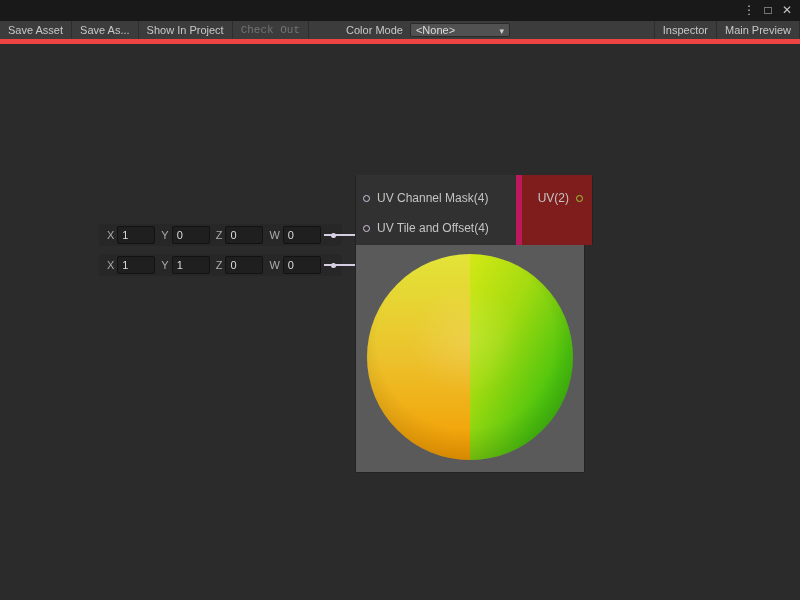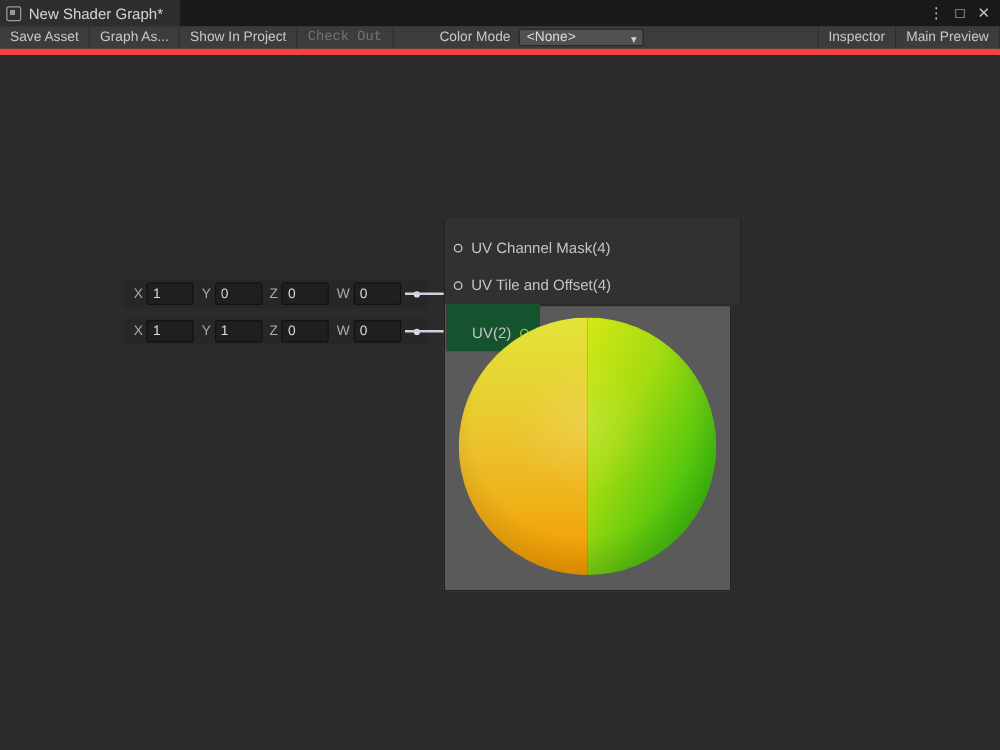--- a/index.html
+++ b/index.html
@@ -46,54 +46,50 @@
   .vec-dot { width:5px; height:5px; border-radius:50%; background:#e2d9ea; }
 
   
   .edge { position:absolute; height:2px; background:#d5cde0; }
   .edge.e1 { left:324px; top:190px; width:46px; }
   .edge.e2 { left:324px; top:220px; width:46px; }
 
   
   .node { position:absolute; left:355px; top:131px; width:238px; }
   .node-header { height:38px; background:#3e3e3e; border:1px solid #232323; border-bottom:1px solid #282828; border-radius:3px 3px 0 0; display:flex; align-items:center; padding-left:12px; font-size:13px; color:#dadada; cursor:default; }
-  .node-ports { display:flex; height:70px; border-left:1px solid #232323; border-right:1px solid #232323;flex-direction:column; }
+  .node-ports { display:flex; height:70px; border-left:1px solid #232323; border-right:1px solid #232323; }
   .ports-in { flex:1; background:#313131; padding-top:8px; }
   .port-row { display:flex; align-items:center; height:30px; padding-left:7px; gap:7px; }
   .port-circle { width:7px; height:7px; border-radius:50%; border:1px solid #d4c7e0; flex:0 0 auto; }
   .port-circle.green { border-color:#9acd32; }
   .port-label { font-size:12px; color:#c4c4c4; white-space:nowrap; }
-  .ports-out { width:76px; background:#14532d; border-left:1px solid #be185d; padding-top:8px; }
+  .ports-out { width:76px; background:#7f1d1d; border-left:6px solid #be185d; padding-top:8px; }
   .port-row.out { justify-content:flex-end; padding-right:9px; padding-left:0; }
   .node-preview { width:230px; height:228px; background:#5a5a5a; border:1px solid #232323; border-top:none; display:flex; justify-content:center; }
   .sphere { width:206px; height:206px; margin-top:9px; border-radius:50%; overflow:hidden; position:relative; display:flex; }
   .half { width:50%; height:100%; }
   .half.left  { background:linear-gradient(to bottom, #e2e438 0%, #ecc22c 50%, #f49b00 100%); }
   .half.right { background:linear-gradient(to bottom right, #d4e815 0%, #a4db10 35%, #4cc40e 72%, #2ba80c 100%); }
   .shade { position:absolute; inset:0; border-radius:50%;
     background:radial-gradient(circle at 48% 42%, rgba(255,255,255,0.12) 0%, rgba(255,255,255,0) 35%, rgba(0,0,0,0) 55%, rgba(0,0,0,0.20) 86%, rgba(0,0,0,0.42) 100%); }
 </style>
 </head>
 <body>
 
 <div class="titlebar">
-  <div class="tab">
-    <span class="tab-icon"></span>
-    <span class="tab-title">New Shader Graph*</span>
-  </div>
   <div class="win-controls">
     <span class="win-btn">⋮</span>
     <span class="win-btn">□</span>
     <span class="win-btn">✕</span>
   </div>
 </div>
 
 <div class="toolbar">
   <div class="tb-btn">Save Asset</div>
-  <div class="tb-btn">Graph As...</div>
+  <div class="tb-btn">Save As...</div>
   <div class="tb-btn">Show In Project</div>
   <div class="tb-btn disabled">Check Out</div>
   <div class="tb-label">Color Mode</div>
   <div class="tb-dropdown">
     <span>&lt;None&gt;</span>
     <span class="dd-arrow">▾</span>
   </div>
   <div class="tb-right">
     <div class="tb-btn">Inspector</div>
     <div class="tb-btn">Main Preview</div>

